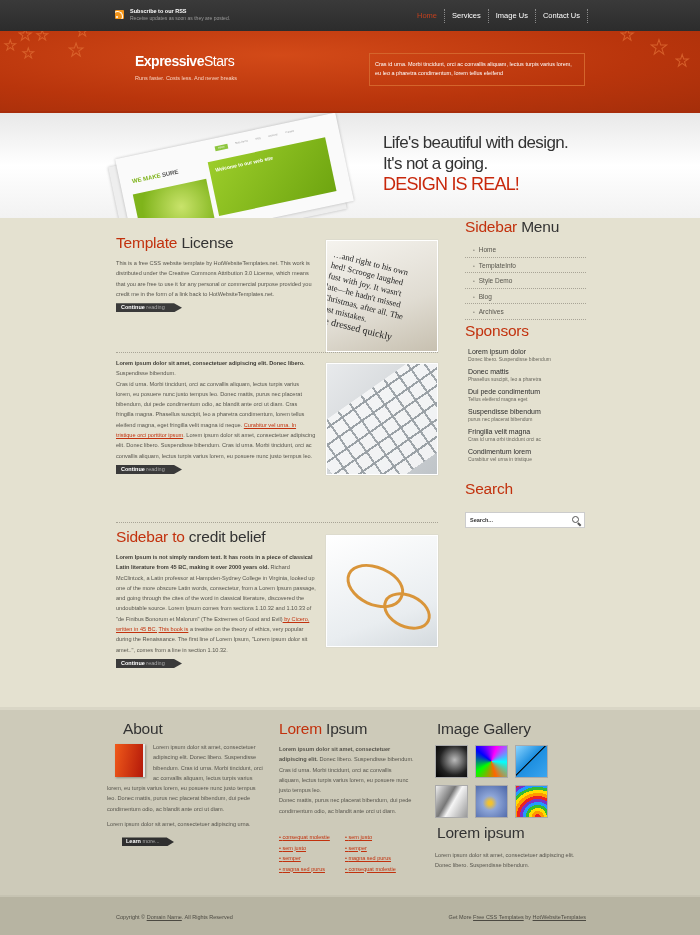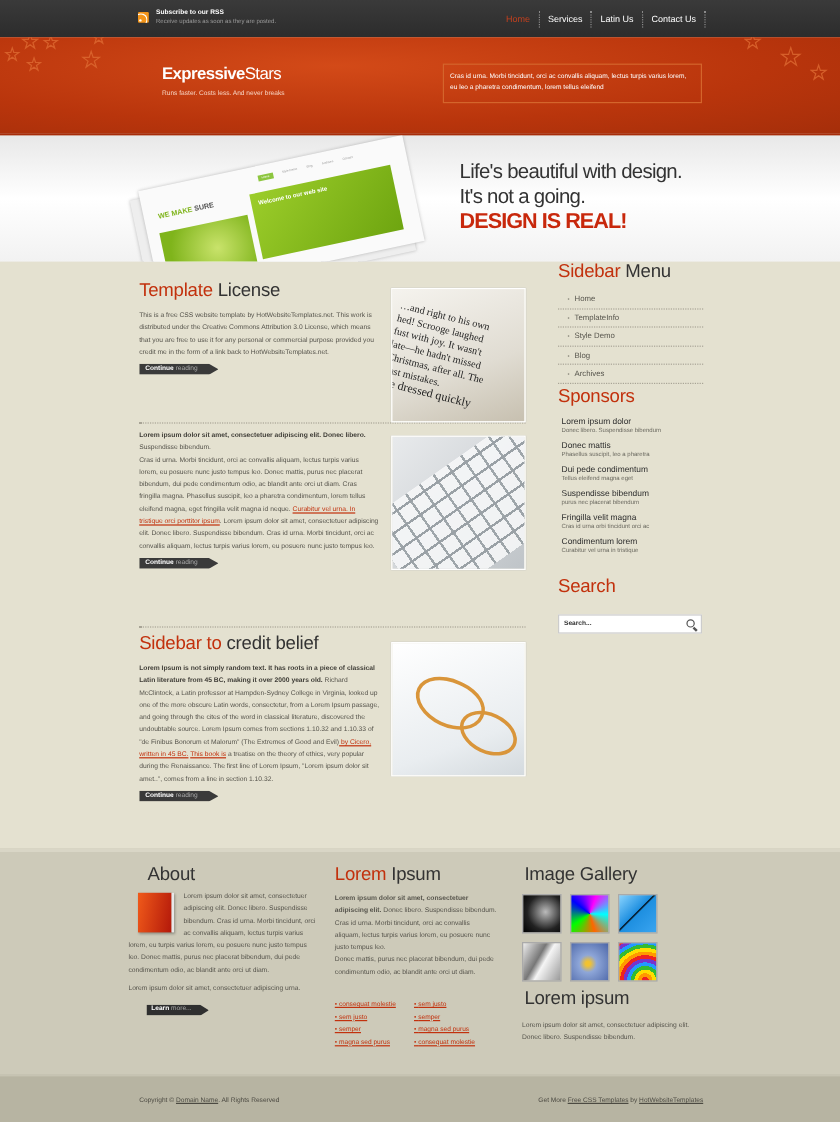--- a/index.html
+++ b/index.html
@@ -34,21 +34,21 @@
   .mock1 { left: 115px; top: 30px; background: #eeeeee; }
   .mock2 { left: 122px; top: 22px; }
   .mock-brand { position: absolute; left: 12px; top: 22px; font-size: 6px; color: #7fb41b; font-weight: bold; }
   .mock-brand span { color: #555; }
   .mock-nav { position: absolute; left: 100px; top: 8px; display: flex; gap: 8px; font-size: 2.5px; color: #999; }
   .mock-nav .on { background: #8dc63f; color: #fff; padding: 1px 3px; }
   .mock-green { position: absolute; left: 90px; top: 22px; width: 120px; height: 55px; background: linear-gradient(135deg, #9ccd2a, #6ea510); }
   .mock-green span { position: absolute; left: 6px; top: 6px; font-size: 5px; color: #fff; font-weight: bold; }
   .mock-leaf { position: absolute; left: 10px; top: 38px; width: 75px; height: 55px; background: radial-gradient(circle at 60% 40%, #c9e36b, #7fb41b 70%); }
   .slogan { position: absolute; left: 383px; top: 19px; font-size: 17px; line-height: 21px; color: #333; letter-spacing: -0.6px; }
-  .slogan .big { color: #c8280c; font-weight: bold; letter-spacing: -0.8px; font-size: 18px; }
+  .slogan .big { color: #c8280c; font-weight: normal; letter-spacing: -0.8px; font-size: 18px; }
 
   
   .content { position: absolute; left: 116px; top: 218px; width: 322px; }
   .post { position: relative; border-bottom: 1px dotted #a8a496; }
   .post h2 { font-size: 15.5px; font-weight: normal; color: #333; margin-bottom: 6px; letter-spacing: -0.2px; }
   .post h2 .hl { color: #c2310d; }
   .post p { font-size: 5.6px; line-height: 10.3px; color: #56544c; }
   .post p b { color: #3e3c36; }
   .post p a { color: #c2310d; text-decoration: underline; }
   .thumb { position: absolute; right: 0; width: 112px; height: 112px; border: 1px solid #fff; background: #ddd; box-shadow: 0 0 1px #bbb; overflow: hidden; }
@@ -98,21 +98,21 @@
   <div class="rss">
     <div class="rss-icon"></div>
     <div>
       <div class="rss-title">Subscribe to our RSS</div>
       <div class="rss-sub">Receive updates as soon as they are posted.</div>
     </div>
   </div>
   <nav class="nav">
     <a class="nav-item active">Home</a>
     <a class="nav-item">Services</a>
-    <a class="nav-item">Latin Us</a>
+    <a class="nav-item">Image Us</a>
     <a class="nav-item">Contact Us</a>
   </nav>
 </div>
 
 <div class="header">
   <span class="star" style="left:18px;top:-6px;">★</span>
   <span class="star" style="left:4px;top:6px;font-size:14px;">★</span>
   <span class="star" style="left:22px;top:14px;font-size:14px;">★</span>
   <span class="star" style="left:36px;top:-4px;font-size:14px;">★</span>
   <span class="star" style="left:68px;top:8px;font-size:18px;">★</span>

